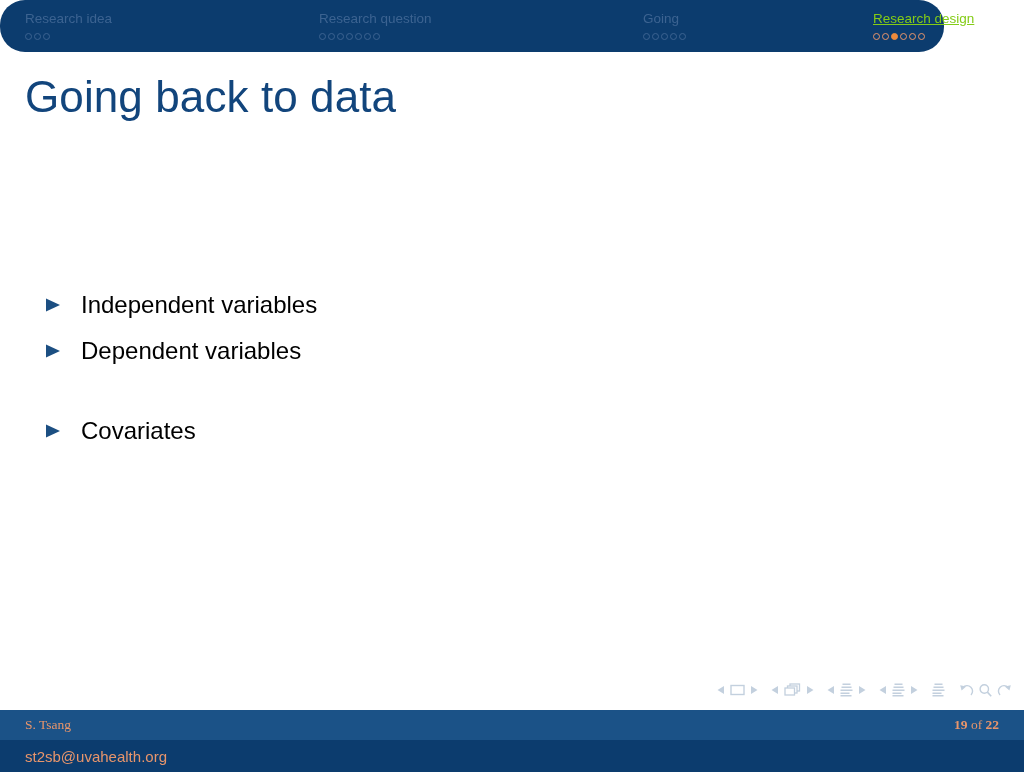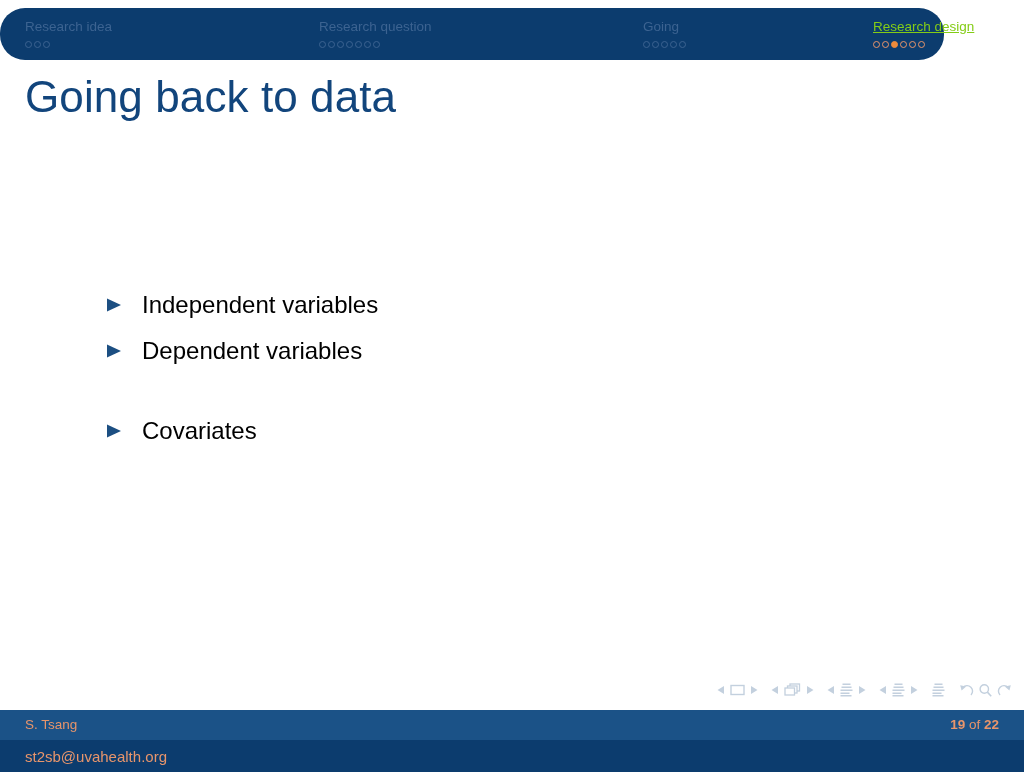--- a/index.html
+++ b/index.html
@@ -11,21 +11,21 @@
     width: 1024px;
     height: 772px;
     font-family: "Liberation Sans", sans-serif;
     position: relative;
     overflow: hidden;
   }
 
   
   #headline-bar {
     position: absolute;
-    left: 0; top: 8px;
+    left: 0; top: 0;
     width: 944px;
     height: 52px;
     background: #0c3c6e;
     border-radius: 25px;
   }
   .nav-section {
     position: absolute;
     top: 11px;
   }
   .nav-section .nav-title {
@@ -81,21 +81,21 @@
   #content-body {
     position: absolute;
     left: 0;
     top: 290px;
     width: 1024px;
   }
   .bullet-item {
     position: relative;
     display: flex;
     align-items: flex-start;
-    padding-left: 105px;
+    padding-left: 44px;
     height: 46px;
   }
   .bullet-item.spaced { margin-top: 34px; }
   .bullet-marker {
     width: 20px;
     margin-top: 6px;
     flex: none;
     line-height: 0;
   }
   .bullet-label {
@@ -125,20 +125,21 @@
   .nav-group:last-child { margin-right: 0; }
   .nav-glyph { line-height: 0; display: block; }
 
   
   #footer-upper {
     position: absolute;
     left: 0; top: 710px;
     width: 1024px;
     height: 40px;
     background: #1b5287;
+    font-family: Liberation Serif, serif;
   }
   #footer-lower {
     position: absolute;
     left: 0; top: 740px;
     width: 1024px;
     height: 32px;
     background: #0c3c6e;
   }
   #author-name {
     position: absolute;

